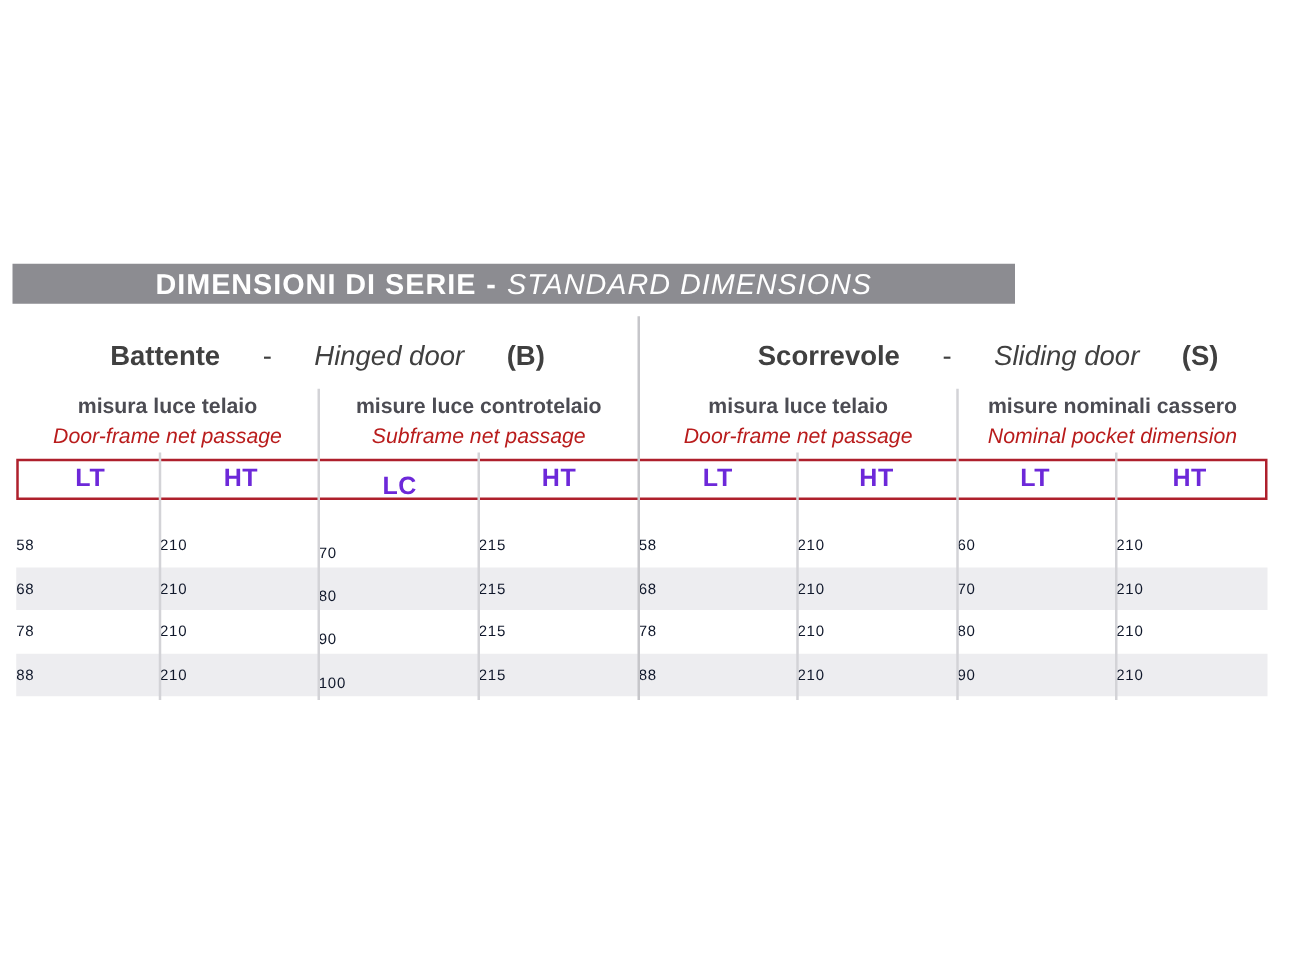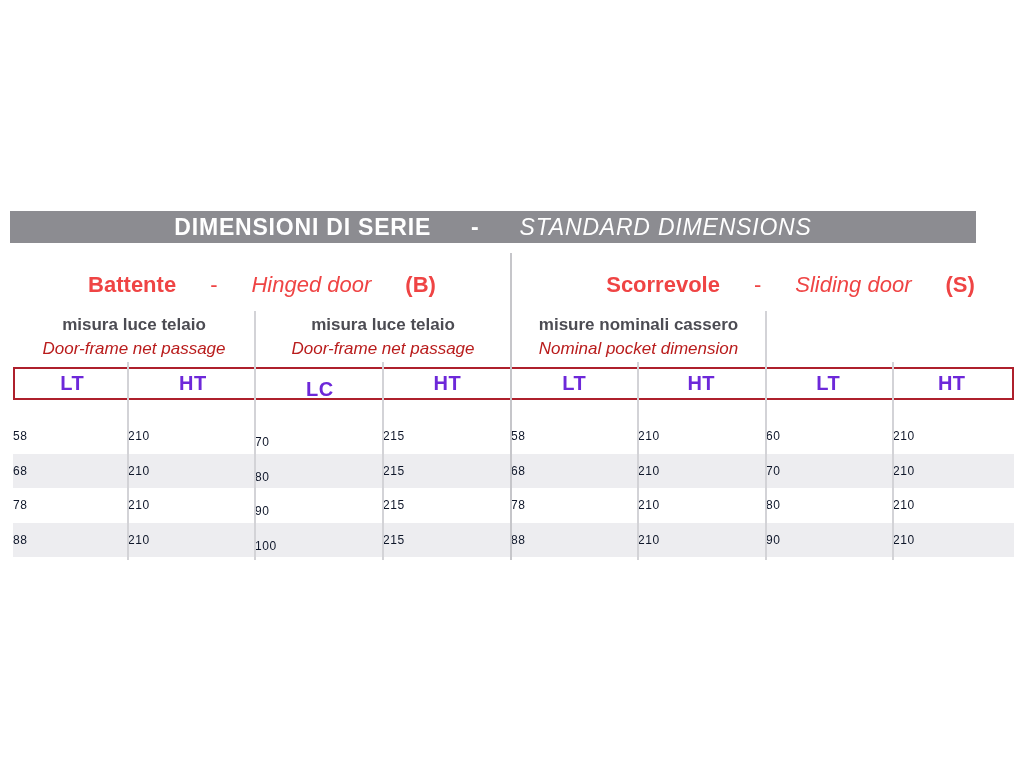--- a/index.html
+++ b/index.html
@@ -2,31 +2,31 @@
 <html><head>
 <meta charset="utf-8">
 <style>
   html,body{margin:0;padding:0;background:#ffffff;}
   .page{
     position:relative;width:1032px;height:772px;background:#ffffff;
     font-family:"Liberation Sans", sans-serif;overflow:hidden;
   }
   
   .banner{
-    position:absolute;left:10px;top:211px;width:966px;height:32px;
+    position:absolute;left:10px;top:211px;width:802px;height:32px;
     background:#8c8c91;color:#ffffff;display:flex;align-items:center;justify-content:center;
-    font-size:23px;letter-spacing:0.8px;white-space:pre;gap:32px;
+    font-size:23px;letter-spacing:0.8px;white-space:pre;
   }
   .banner .bold{font-weight:bold;}
   .banner .sep{font-weight:bold;margin:0 8px;}
   .banner .ital{font-style:italic;}
   
   .sec-title{
     position:absolute;top:267px;height:36px;display:flex;align-items:center;justify-content:center;
-    font-size:22px;color:#ef4444;white-space:pre;gap:27px;
+    font-size:22px;color:#404040;white-space:pre;gap:27px;
   }
   .sec-title.left{left:13px;width:498px;}
   .sec-title.right{left:511px;width:503px;padding-left:28px;}
   .sec-title .bold{font-weight:bold;}
   .sec-title .sep{margin:0 7px;}
   .sec-title .ital{font-style:italic;}
   .sec-title .code{font-weight:bold;margin-left:7px;}
   
   .group-row{position:absolute;left:13px;top:311px;width:1001px;height:52px;display:flex;}
   .group{display:flex;flex-direction:column;align-items:center;justify-content:center;text-align:center;}
@@ -92,20 +92,24 @@
     <span class="ital">Sliding door</span>
     <span class="code">(S)</span>
   </div>
 
   <div class="group-row">
     <div class="group">
       <span class="g-it">misura luce telaio</span>
       <span class="g-en">Door-frame net passage</span>
     </div>
     <div class="group">
+      <span class="g-it">misure luce controtelaio</span>
+      <span class="g-en">Subframe net passage</span>
+    </div>
+    <div class="group">
       <span class="g-it">misura luce telaio</span>
       <span class="g-en">Door-frame net passage</span>
     </div>
     <div class="group">
       <span class="g-it">misure nominali cassero</span>
       <span class="g-en">Nominal pocket dimension</span>
     </div>
   </div>
 
   <div class="red-band cells8">

